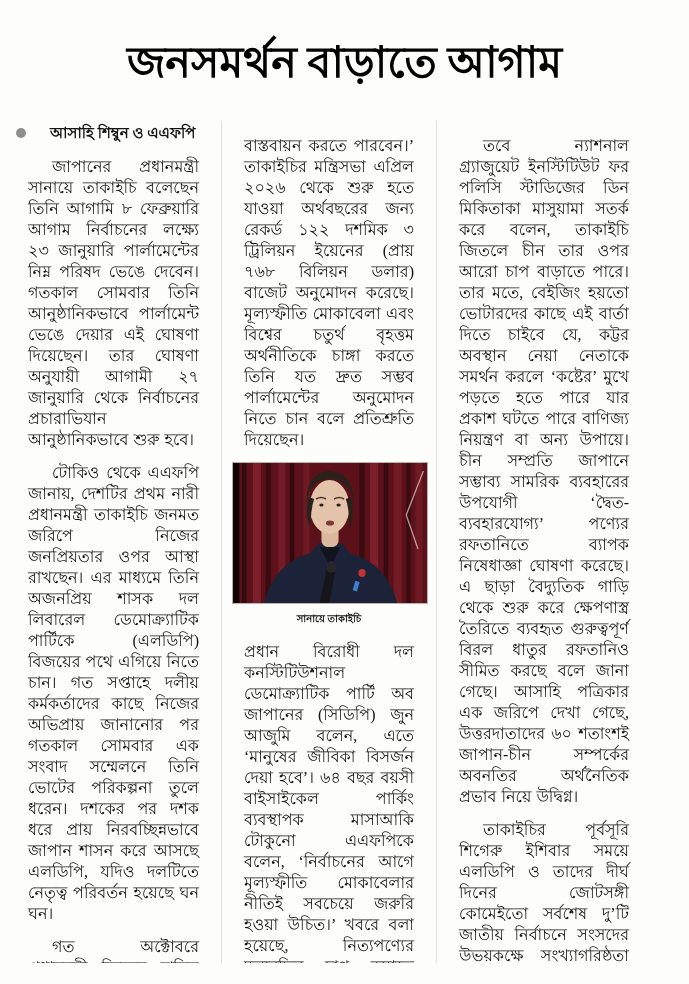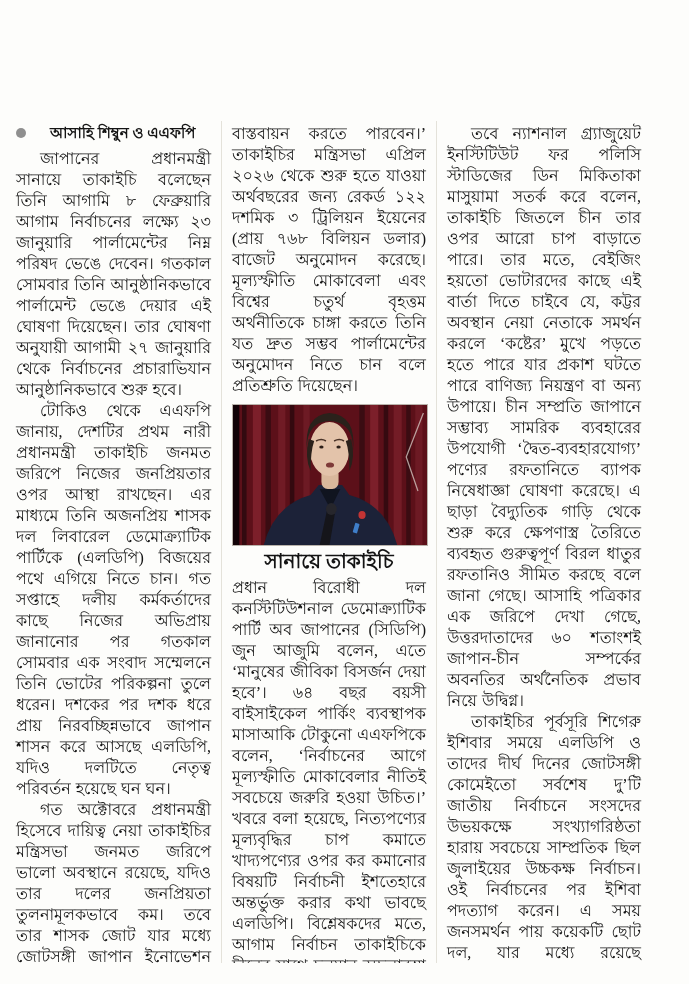--- a/index.html
+++ b/index.html
@@ -25,46 +25,46 @@
   }
   .col{
     width:215px;box-sizing:border-box;
     padding:2px 10px 0 10px;
     font-size:16px;line-height:21px;
     text-align:justify;
     overflow:hidden;
     height:100%;
   }
   .col+.col{border-left:1px solid #e4e2da;}
-  .col p{margin:0;text-indent:24px;word-spacing:1px;}
+  .col p{margin:12px;text-indent:24px;word-spacing:1px;}
   .col p.cont{text-indent:0;}
   
   .byline{
     display:flex;align-items:center;gap:24px;
     font-weight:bold;font-size:15px;
     margin:0 0 4px 0;
   }
   .byline .bullet{
     width:10px;height:10px;border-radius:50%;
     background:#8f8f8f;flex:0 0 auto;
   }
   
   figure{margin:8px 0 2px;padding:0;}
   figure svg{display:block;border:1px solid #b9b3ab;}
   figcaption{
     text-align:center;font-weight:bold;
-    font-size:20px;line-height:20px;
+    font-size:10px;line-height:20px;
     margin:5px 0 6px;
   }
 </style>
 </head>
 <body>
 
 <h1 class="headline">
-  <br>
+  <span>জনসমর্থন বাড়াতে আগাম</span><br>
 </h1>
 
 <div class="content">
 
   <div class="col">
     <div class="byline">
       <span class="bullet"></span>
       <span>আসাহি শিম্বুন ও এএফপি</span>
     </div>
     <p>জাপানের প্রধানমন্ত্রী সানায়ে তাকাইচি বলেছেন তিনি আগামি ৮ ফেব্রুয়ারি আগাম নির্বাচনের লক্ষ্যে ২৩ জানুয়ারি পার্লামেন্টের নিম্ন পরিষদ ভেঙে দেবেন। গতকাল সোমবার তিনি আনুষ্ঠানিকভাবে পার্লামেন্ট ভেঙে দেয়ার এই ঘোষণা দিয়েছেন। তার ঘোষণা অনুযায়ী আগামী ২৭ জানুয়ারি থেকে নির্বাচনের প্রচারাভিযান আনুষ্ঠানিকভাবে শুরু হবে।</p>

